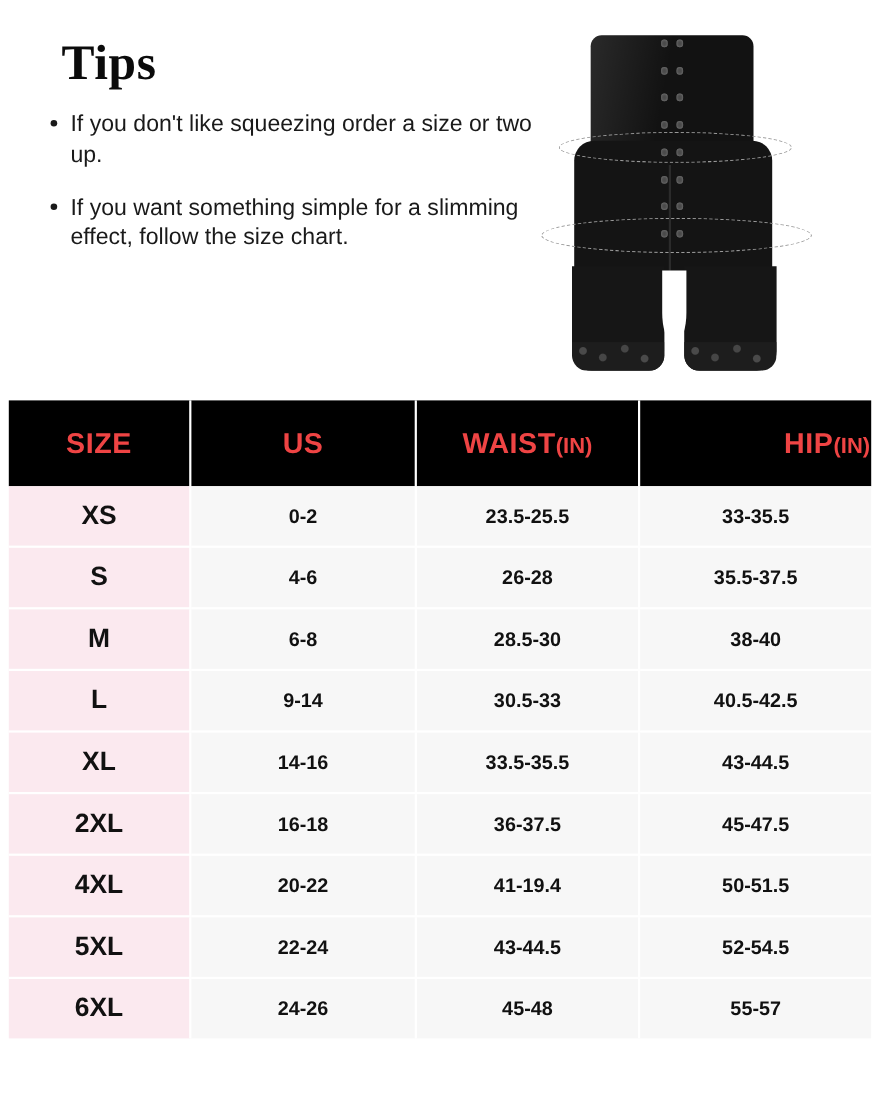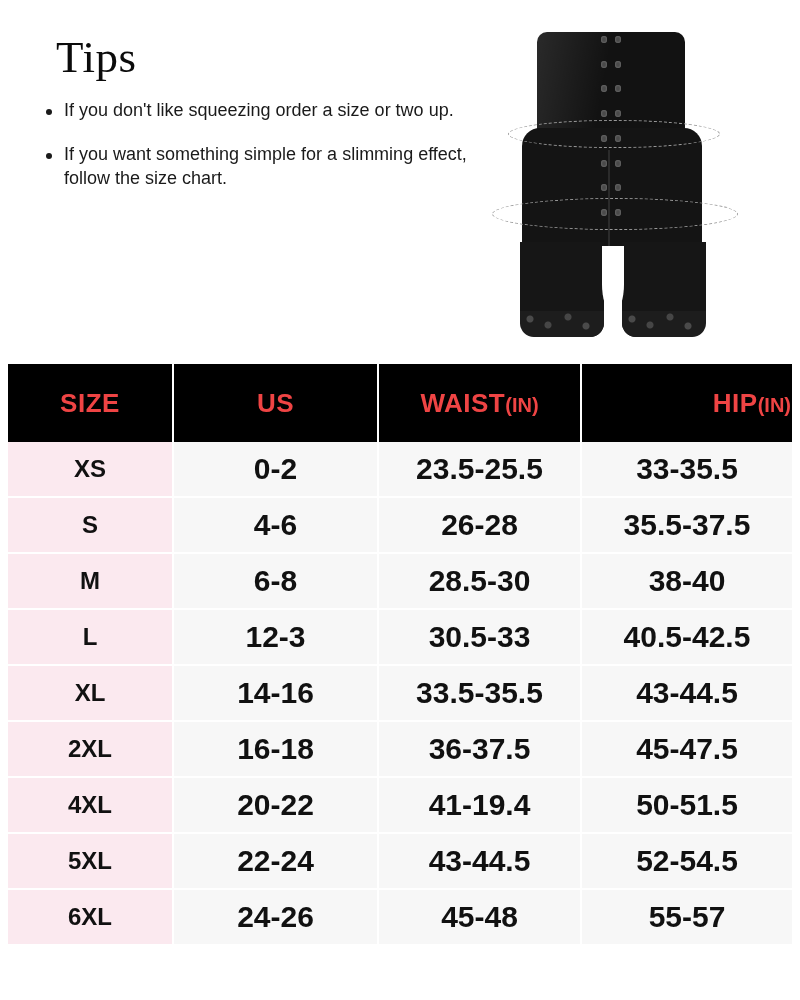--- a/index.html
+++ b/index.html
@@ -23,37 +23,37 @@
     width: 800px;
   }
   .tips-block {
     position: absolute;
     left: 42px;
     top: 34px;
     width: 460px;
   }
   .tips-title {
     font-family: "Liberation Serif", serif;
-    font-weight: normal;
+    font-weight: bold;
     font-size: 45px;
     line-height: 1.05;
     letter-spacing: 0.5px;
     margin: 0 0 18px 14px;
     color: #0b0b0b;
   }
   .tips-list {
     list-style: none;
     margin: 0;
     padding: 0;
   }
   .tips-list li {
     position: relative;
     padding-left: 22px;
     margin-bottom: 20px;
-    font-size: 18px;
+    font-size: 21px;
     line-height: 1.32;
     color: #1a1a1a;
   }
   .tips-list li .bullet {
     position: absolute;
     left: 4px;
     top: 10px;
     width: 6px;
     height: 6px;
     border-radius: 50%;
@@ -205,21 +205,21 @@
     letter-spacing: 0.5px;
   }
   .size-table thead th:last-child { border-right: none; text-align: right; }
   .unit {
     font-size: 20px;
     vertical-align: baseline;
     letter-spacing: 0;
   }
   .size-table tbody td {
     height: 52px;
-    font-size: 30px;
+    font-size: 18px;
     color: #111111;
     background: #f7f7f7;
     border-bottom: 2px solid #ffffff;
     border-right: 2px solid #ffffff;
   }
   .size-table tbody td:last-child { border-right: none; }
   .size-table tbody td.size-col {
     background: #fbe9ef;
     font-size: 24px;
   }
@@ -331,21 +331,21 @@
       <td>35.5-37.5</td>
     </tr>
     <tr>
       <td class="size-col">M</td>
       <td>6-8</td>
       <td>28.5-30</td>
       <td>38-40</td>
     </tr>
     <tr>
       <td class="size-col">L</td>
-      <td>12-3</td>
+      <td>9-14</td>
       <td>30.5-33</td>
       <td>40.5-42.5</td>
     </tr>
     <tr>
       <td class="size-col">XL</td>
       <td>14-16</td>
       <td>33.5-35.5</td>
       <td>43-44.5</td>
     </tr>
     <tr>

